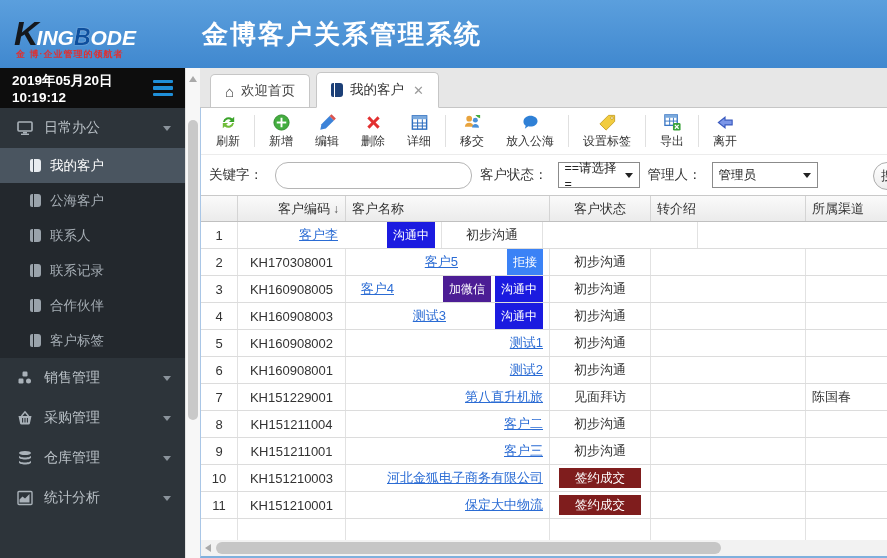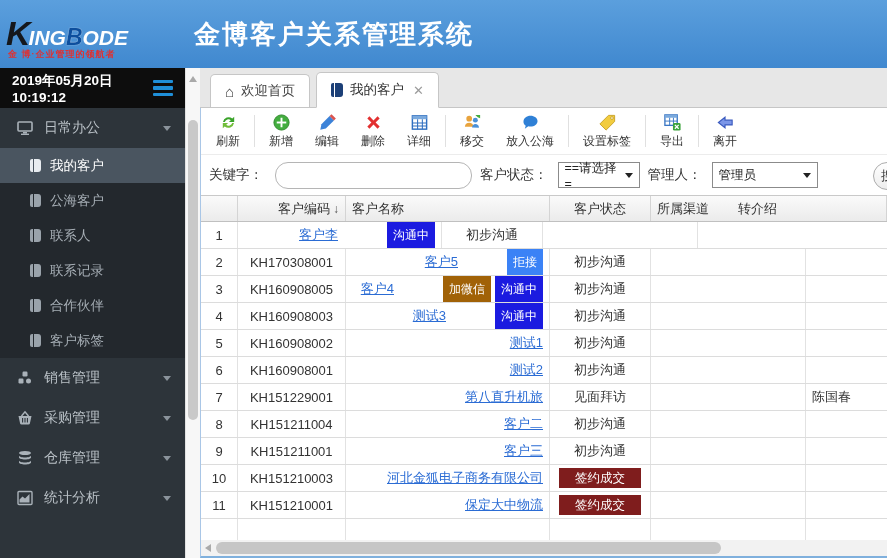--- a/index.html
+++ b/index.html
@@ -2,21 +2,21 @@
 <html><head>
 <meta charset="utf-8">
 <style>
   * { margin:0; padding:0; box-sizing:border-box; }
   body { font-family:"Liberation Sans","DejaVu Sans",sans-serif; background:#fff; }
   #app { position:relative; width:887px; height:558px; overflow:hidden; background:#fff; }
 
   
   .top-header { position:absolute; left:0; top:0; width:887px; height:68px;
     background:linear-gradient(#5b9fdd,#4088cf); display:flex; align-items:center; }
-  .logo { position:relative; width:190px; height:52px; }
+  .logo { position:relative; width:190px; height:52px; margin-left:8px; }
   .logo-line { position:absolute; left:6px; top:6px; white-space:nowrap; font-style:italic; font-weight:bold; }
   .logo-k { font-size:34px; color:#15181d; letter-spacing:-2px; }
   .logo-seg { font-size:21px; color:#fff; letter-spacing:0px; }
   .logo-b { font-size:23px; color:#0d4f9e; text-shadow:0 0 1px #fff; }
   .logo-tagline { position:absolute; left:8px; top:40px; font-size:9px; color:#e03030; letter-spacing:1px; font-weight:bold; }
   .app-title { color:#fff; font-size:26px; font-weight:bold; letter-spacing:2px; margin-left:4px; }
 
   
   .sidebar { position:absolute; left:0; top:68px; width:185px; height:490px; background:#2d343a; }
   .date-bar { height:40px; background:#0d0d0d; display:flex; align-items:center; justify-content:space-between; padding:0 12px; }
@@ -95,21 +95,21 @@
   .tc-code { width:108px; justify-content:center; }
   .tc-name { width:204px; justify-content:flex-end;gap:45px; }
   .tc-status { width:101px; justify-content:center; }
   .tc-ref { width:155px; }
   .tc-chan { flex:1; }
   .cust-link { color:#2b6cd4; text-decoration:underline; cursor:pointer; }
   .badges { display:flex; gap:4px; margin-left:4px; }
   .badge { color:#fff; font-size:12px; padding:18px 6px; border-radius:3px; line-height:16px; white-space:nowrap; }
   .b-blue { background:#1b1be0; }
   .b-red { background:#3b82f6; }
-  .b-green { background:#a16207; }
+  .b-green { background:#4c1d95; }
   .b-success { background:#7f1d1d; border-radius:0; padding:2px 16px; font-size:12.5px; }
   .empty-row { height:22px; }
 
   
   .h-scrollbar { position:absolute; left:0; bottom:0; width:686px; height:16px; background:#f2f2f2; }
   .h-scroll-left { position:absolute; left:4px; top:4px; width:0; height:0;
     border-top:4.5px solid transparent; border-bottom:4.5px solid transparent; border-right:6px solid #aaa; }
   .h-thumb { position:absolute; left:15px; top:2px; width:505px; height:12px; background:#c6c6c6; border-radius:6px; }
 </style>
 </head>
@@ -352,25 +352,25 @@
           <div class="gc gc-code">
             <span>客户编码</span>
             <span class="sort-arrow">↓</span>
           </div>
           <div class="gc gc-name">
               <span>客户名称</span>
             </div>
           <div class="gc gc-status">
               <span>客户状态</span>
             </div>
+          <div class="gc gc-ref">
+              <span>转介绍</span>
+            </div>
           <div class="gc gc-chan">
               <span>所属渠道</span>
-            </div>
-          <div class="gc gc-ref">
-              <span>转介绍</span>
             </div>
         </div>
 
         <div class="trow">
           <div class="tc tc-num">1</div>
           <div class="tc tc-name">
             <span class="cust-link">客户李</span>
             <span class="badges">
                 <span class="badge b-blue">沟通中</span>
               </span>

